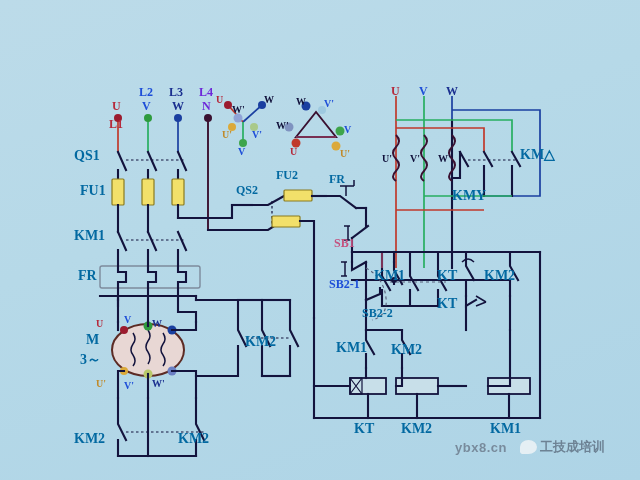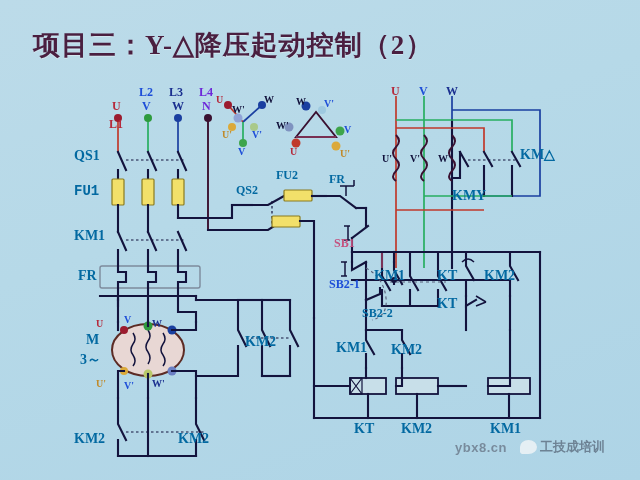--- a/index.html
+++ b/index.html
@@ -52,21 +52,20 @@
     position:absolute;left:520px;top:440px;width:17px;height:14px;
     border-radius:50% 50% 50% 20%;
     background:#eef3f6;opacity:.85;
   }
 </style>
 </head>
 <body>
 
 <div id="stage">
 
-  <div class="title">项目三：Y-△降压起动控制（2）</div>
 
   <svg class="diagram" viewBox="0 0 640 480">
     <defs>
       <style>
         .w{fill:none;stroke:#13133d;stroke-width:2.1;stroke-linecap:square;}
         .wthin{fill:none;stroke:#13133d;stroke-width:1.5;}
         .wr{fill:none;stroke:#c0392b;stroke-width:1.7;}
         .wg{fill:none;stroke:#27ae60;stroke-width:1.7;}
         .wb{fill:none;stroke:#1a3fa0;stroke-width:1.7;}
         .wd{fill:none;stroke:#3a1030;stroke-width:1.9;}
@@ -311,21 +310,21 @@
   <div class="lbl md c-green" style="left:139px;top:85px;">L2</div>
   <div class="lbl md c-blue" style="left:169px;top:85px;">L3</div>
   <div class="lbl md c-dark" style="left:199px;top:85px;">L4</div>
 
   <div class="lbl md c-red" style="left:112px;top:99px;">U</div>
   <div class="lbl md c-green" style="left:142px;top:99px;">V</div>
   <div class="lbl md c-blue" style="left:172px;top:99px;">W</div>
   <div class="lbl md c-dark" style="left:202px;top:99px;">N</div>
 
   <div class="lbl lg" style="left:74px;top:148px;">QS1</div>
-  <div class="lbl lg" style="left:74px;top:183px;font-family:Liberation Mono, monospace;">FU1</div>
+  <div class="lbl lg" style="left:80px;top:183px;">FU1</div>
   <div class="lbl lg" style="left:74px;top:228px;">KM1</div>
   <div class="lbl lg" style="left:78px;top:268px;">FR</div>
   <div class="lbl lg" style="left:74px;top:431px;">KM2</div>
   <div class="lbl lg" style="left:178px;top:431px;">KM2</div>
   <div class="lbl lg" style="left:245px;top:334px;">KM2</div>
 
   <div class="lbl lg" style="left:86px;top:332px;">M</div>
   <div class="lbl lg" style="left:80px;top:351px;">3～</div>
   <div class="lbl sm c-red" style="left:96px;top:318px;">U</div>
   <div class="lbl sm c-green" style="left:124px;top:314px;">V</div>

